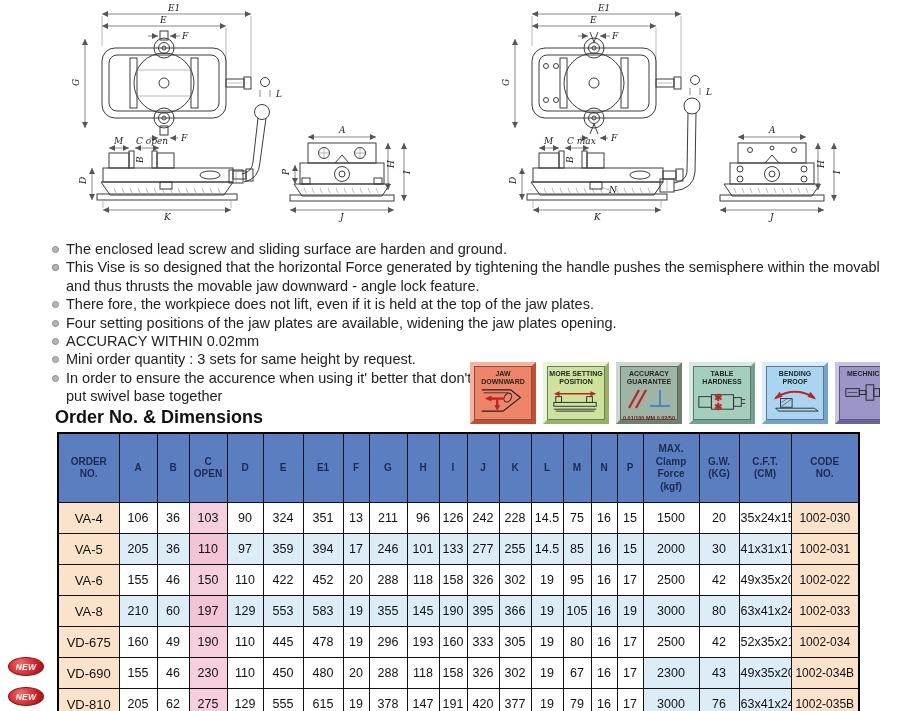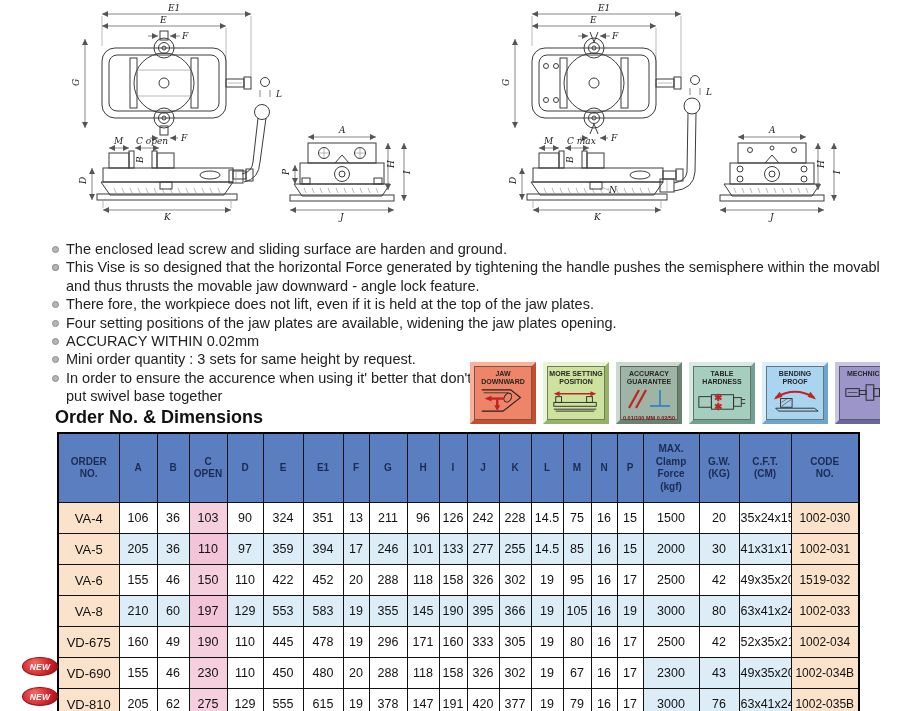--- a/index.html
+++ b/index.html
@@ -44,21 +44,21 @@
   tbody td,tbody th{font-size:12.5px;height:28px;background:#fff;color:#111;font-weight:normal;}
   tbody th.c-order{background:var(--order-col,#fbe3cb);font-weight:normal;font-size:13px;}
   tbody td.c-open{background:var(--open-col,#f6cfdf);}
   tbody td.c-code{background:var(--code-col,#fbe3cb);font-size:12px;margin-left:31px;}
   tbody tr.alt td{background:var(--row-alt,#ddedf8);}
   tbody tr.alt td.c-open{background:#f3c4d8;}
   tbody tr.alt td.c-code{background:var(--code-col,#fbe3cb);}
   tbody td.spec-hl{background:var(--row-alt,#ddedf8);}
 
   
-  .new-badge{position:absolute;left:22px;width:34px;height:17px;border-radius:50%;
+  .new-badge{position:absolute;left:8px;width:34px;height:17px;border-radius:50%;
         background:radial-gradient(circle at 35% 30%, #f26a64 0%, var(--new-badge,#cf2027) 60%, #9c1216 100%);
         border:1px solid #8d1013;color:#fff;font-size:8.5px;font-weight:bold;font-style:italic;
         display:flex;align-items:center;justify-content:center;letter-spacing:.3px;}
 </style>
 </head>
 <body>
 
 <div id="page">
 
   <svg id="drawing-left" class="drawing" width="420" height="226" viewBox="0 0 420 226">
@@ -478,21 +478,21 @@
             <td>158</td>
             <td>326</td>
             <td>302</td>
             <td>19</td>
             <td>95</td>
             <td>16</td>
             <td>17</td>
             <td>2500</td>
             <td>42</td>
             <td>49x35x20</td>
-            <td class="c-code">1519-032</td>
+            <td class="c-code">1002-022</td>
           </tr>
           <tr class="alt">
             <th class="c-order">VA-8</th>
             <td>210</td>
             <td>60</td>
             <td class="c-open">197</td>
             <td>129</td>
             <td>553</td>
             <td>583</td>
             <td>19</td>
@@ -513,21 +513,21 @@
           <tr>
             <th class="c-order">VD-675</th>
             <td>160</td>
             <td>49</td>
             <td class="c-open">190</td>
             <td>110</td>
             <td>445</td>
             <td>478</td>
             <td>19</td>
             <td>296</td>
-            <td>171</td>
+            <td>193</td>
             <td>160</td>
             <td>333</td>
             <td>305</td>
             <td>19</td>
             <td>80</td>
             <td>16</td>
             <td>17</td>
             <td>2500</td>
             <td>42</td>
             <td>52x35x21</td>

